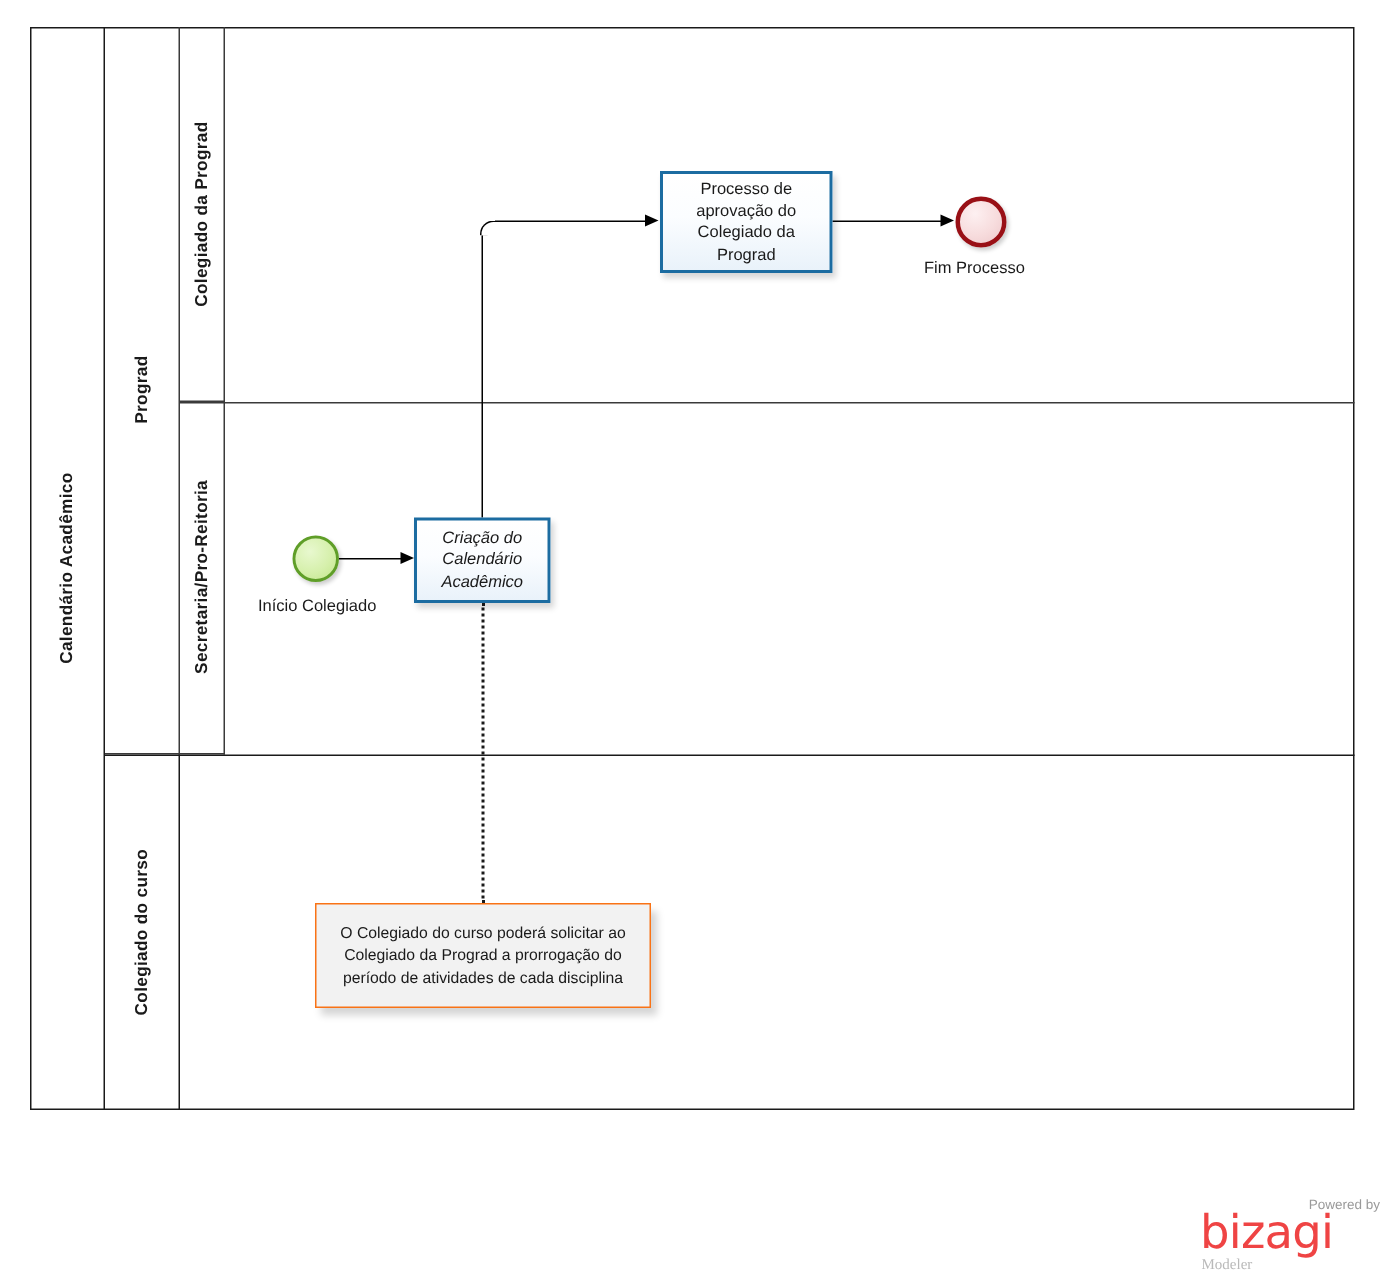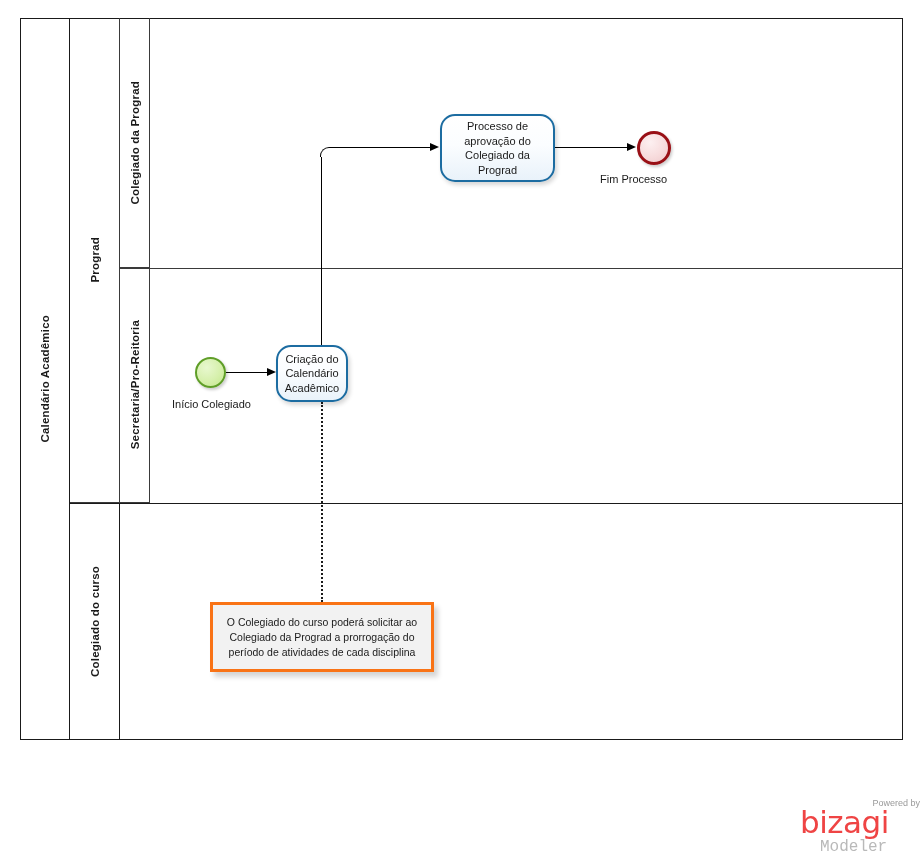--- a/index.html
+++ b/index.html
@@ -135,42 +135,42 @@
     box-shadow: 1.5px 2px 3px rgba(0,0,0,0.20);
   }
   .event-label {
     position: absolute;
     font-size: 11px;
     color: #1a1a1a;
     white-space: nowrap;
     font-family: "Liberation Sans", sans-serif;
   }
   .start-label { left: 172px; top: 398px; }
-  .end-label   { left: 600px; top: 173px; }
+  .end-label   { left: 616px; top: 173px; }
 
   
   .task {
     position: absolute;
     border: 2px solid #1c6ca1;
-    border-radius: 15px;
+    border-radius: 0;
     box-sizing: border-box;
     background: linear-gradient(to bottom, #ffffff 0%, #fbfdff 45%, #e9f2fa 100%);
     box-shadow: 2px 3px 4px rgba(0,0,0,0.16);
     display: flex;
     align-items: center;
     justify-content: center;
     text-align: center;
     color: #1a1a1a;
     font-size: 11px;
     line-height: 14.5px;
     font-family: "Liberation Sans", sans-serif;
     padding: 16px 6px;
   }
   .task-approval { left: 440px; top: 114px; width: 115px; height: 68px; }
-  .task-creation { left: 276px; top: 345px; width: 72px; height: 57px; }
+  .task-creation { left: 276px; top: 345px; width: 91px; height: 57px; font-style: italic; }
 
   
   .conn {
     position: absolute;
     background: #000000;
   }
   .conn-h { height: 1.4px; }
   .conn-v { width: 1.4px; }
 
   .arrowhead {
@@ -199,21 +199,21 @@
   }
 
   
   .annotation {
     position: absolute;
     left: 210px;
     top: 602px;
     width: 224px;
     height: 70px;
     background: #f2f2f2;
-    border: 3px solid #f97316;
+    border: 1px solid #f97316;
     box-sizing: border-box;
     box-shadow: 4px 5px 5px rgba(0,0,0,0.17);
     display: flex;
     align-items: center;
     justify-content: center;
     text-align: center;
     font-size: 10.5px;
     line-height: 15px;
     color: #1a1a1a;
     padding: 19px 8px;
@@ -240,24 +240,24 @@
     position: absolute;
     left: 0; top: 9px;
     font-size: 31px;
     line-height: 31px;
     letter-spacing: -0.5px;
     color: #ef4444;
     font-family: "DejaVu Sans", sans-serif;
   }
   .logo-modeler {
     position: absolute;
-    left: 20px; top: 40px;
-    font-size: 16px;
+    left: 1px; top: 40px;
+    font-size: 10px;
     color: #b9b9b9;
-    font-family: Liberation Mono, monospace;
+    font-family: Liberation Serif, serif;
   }
 </style>
 </head>
 <body>
 
 <div id="canvas">
 
   <div class="pool"></div>
 
   <div class="pool-title">

